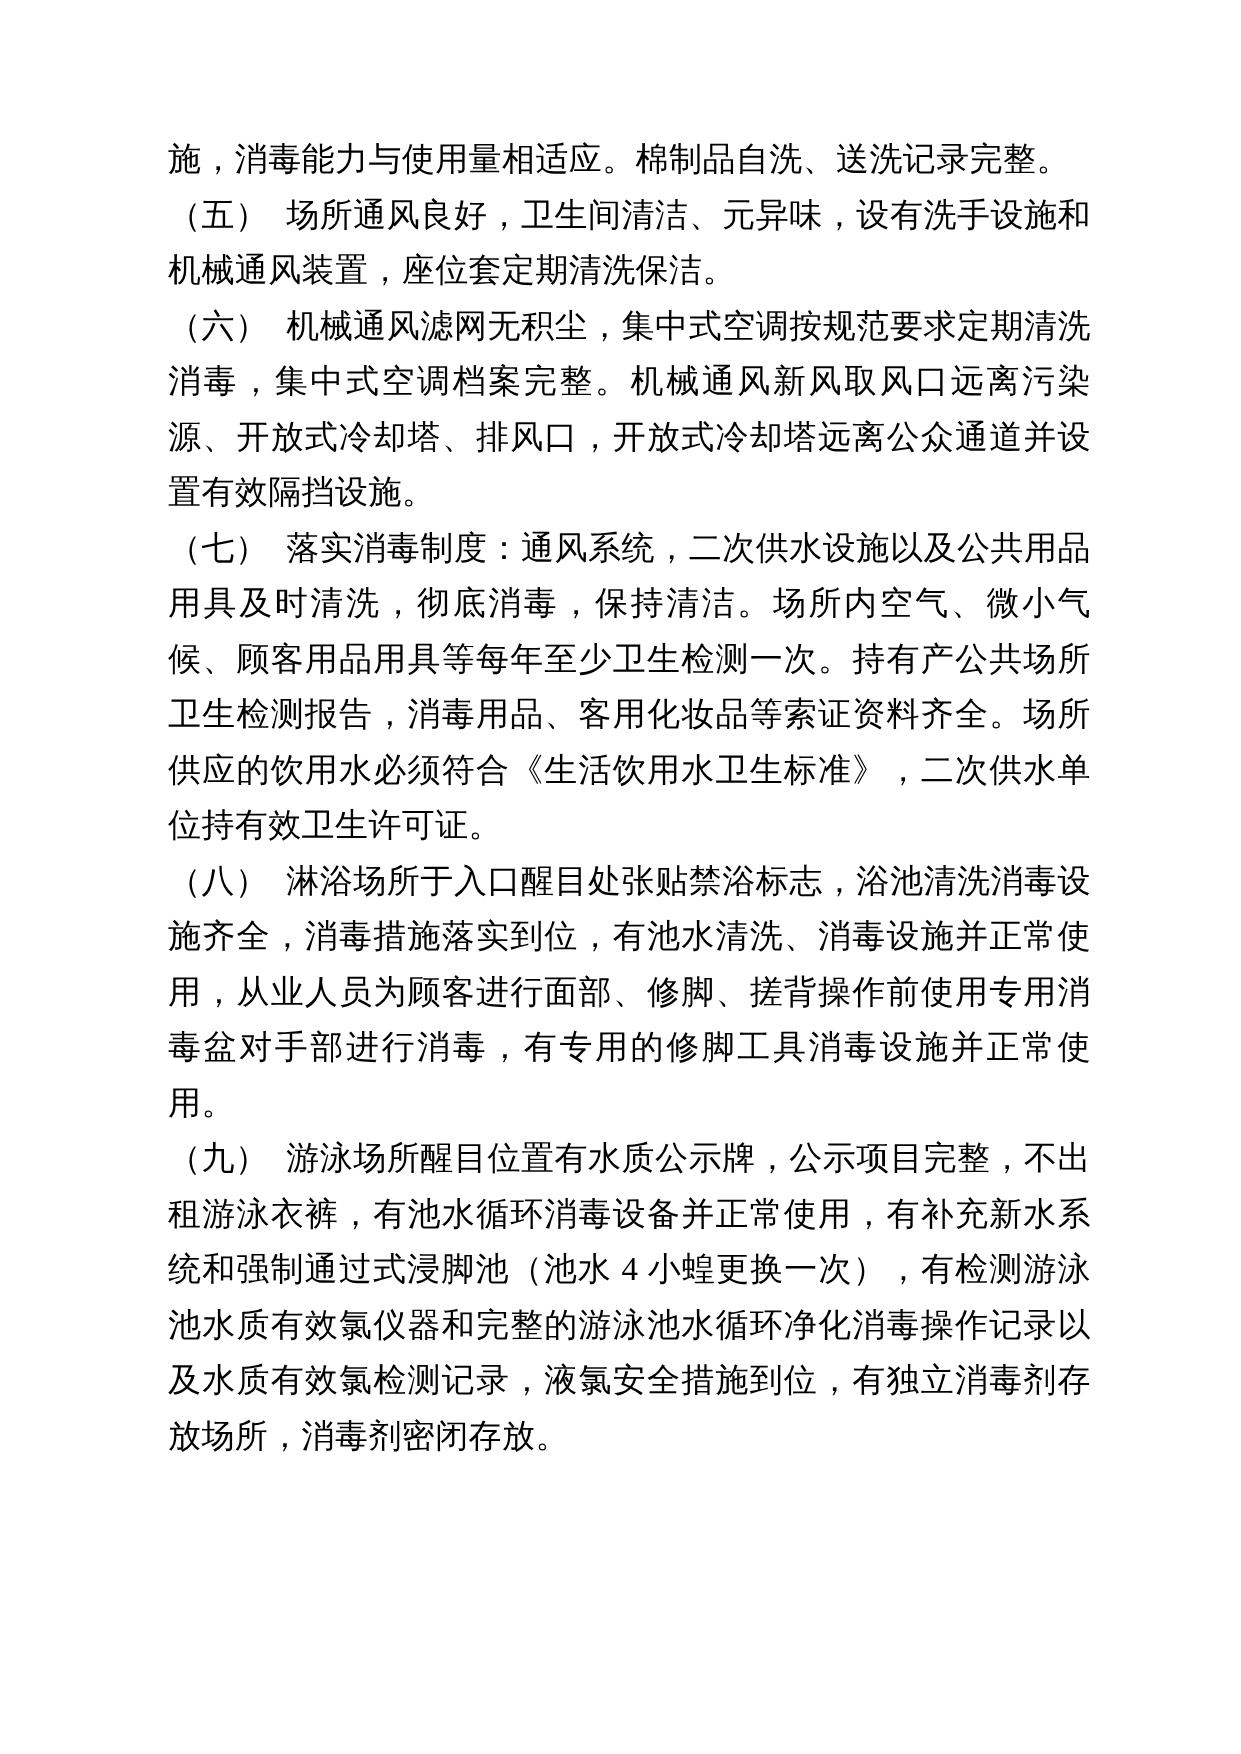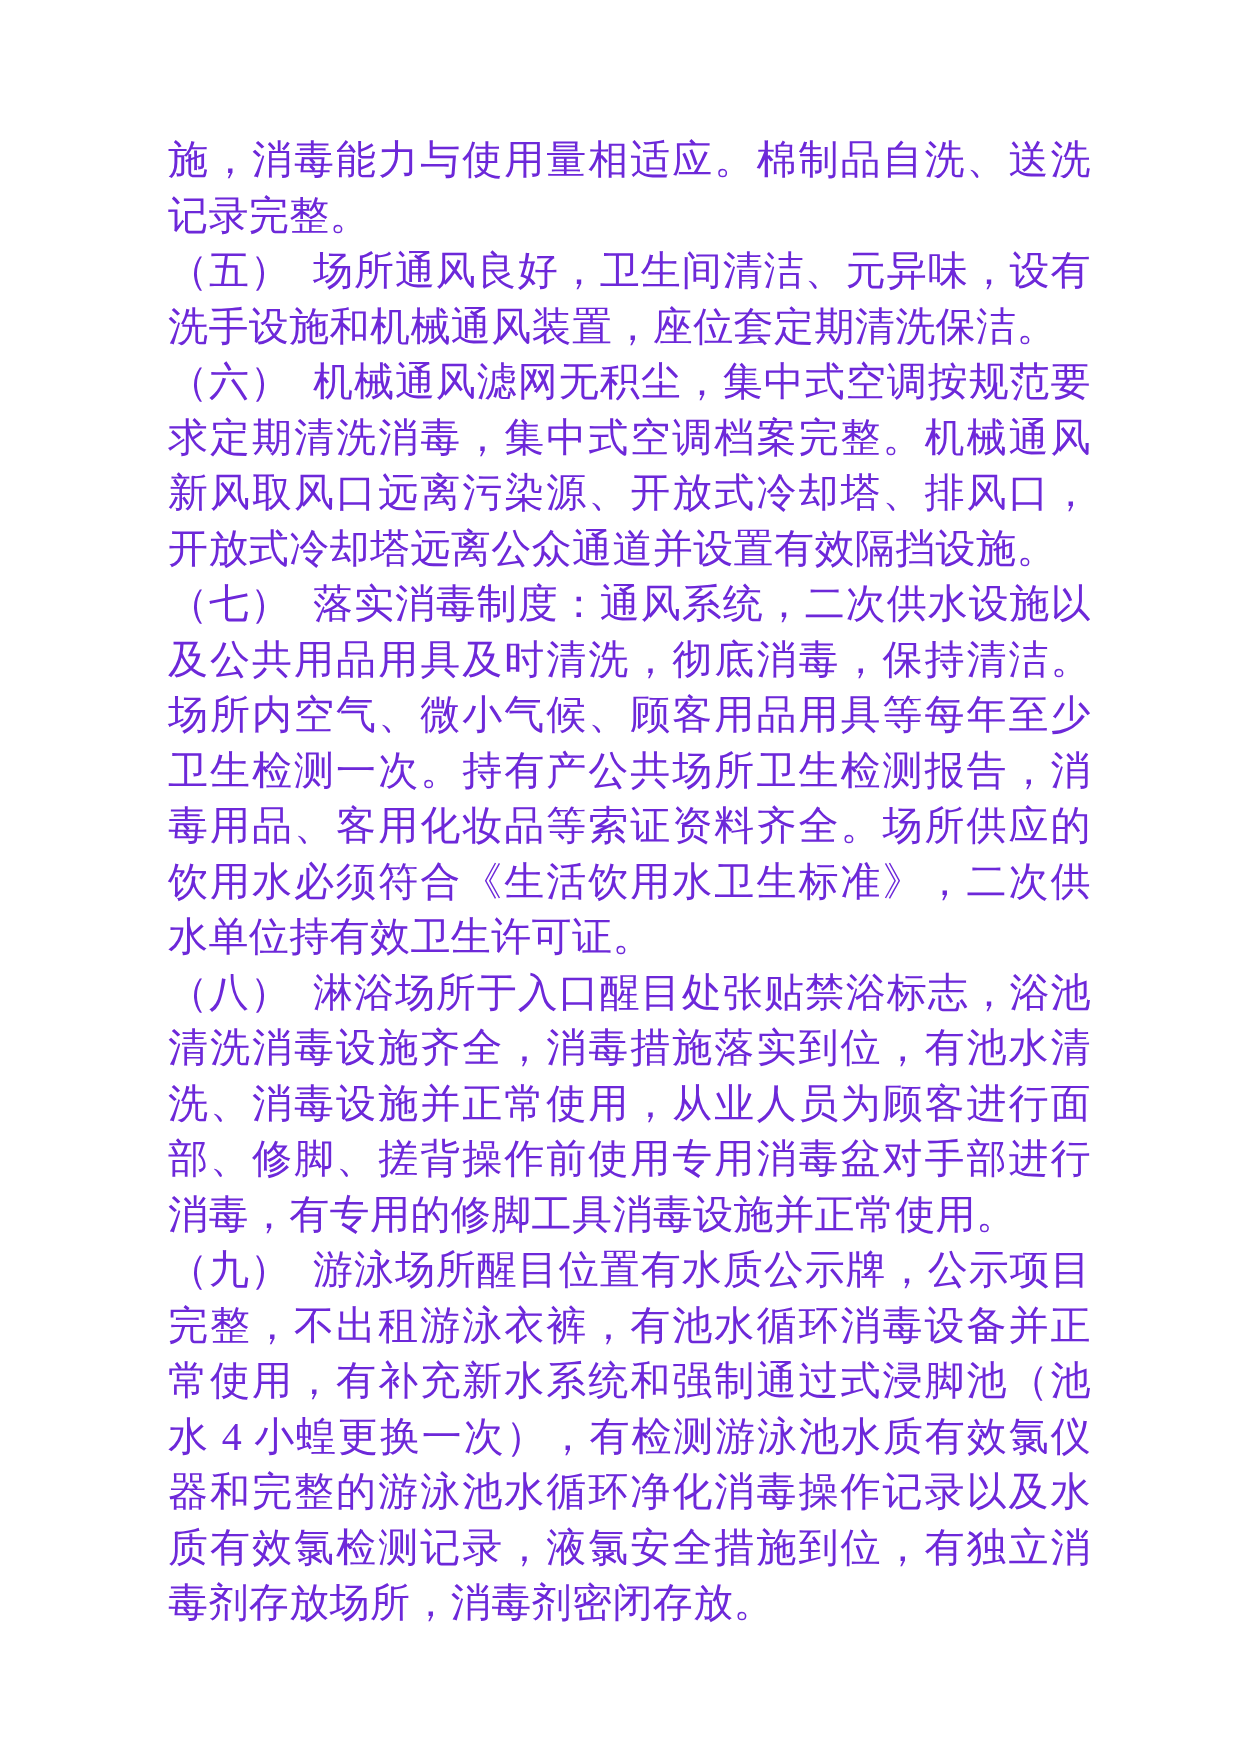--- a/index.html
+++ b/index.html
@@ -17,26 +17,26 @@
   }
   .page {
     position: relative;
     width: 1241px;
     height: 1754px;
     box-sizing: border-box;
     padding: 132px 150px 60px 168px;
     background: #ffffff;
   }
   .doc-body {
-    font-size: 40px;
+    font-size: 33px;
     line-height: 55.5px;
     letter-spacing: 0.4px;
     text-align: justify;
     text-justify: inter-ideograph;
-    color: #6d28d9;
+    color: #000000;
   }
   .para {
     margin: 0 0 0 0;
     text-indent: 0;
     white-space: pre-wrap;
   }
   .para + .para {
     margin-top: 0px;
   }
   .para-indent {

